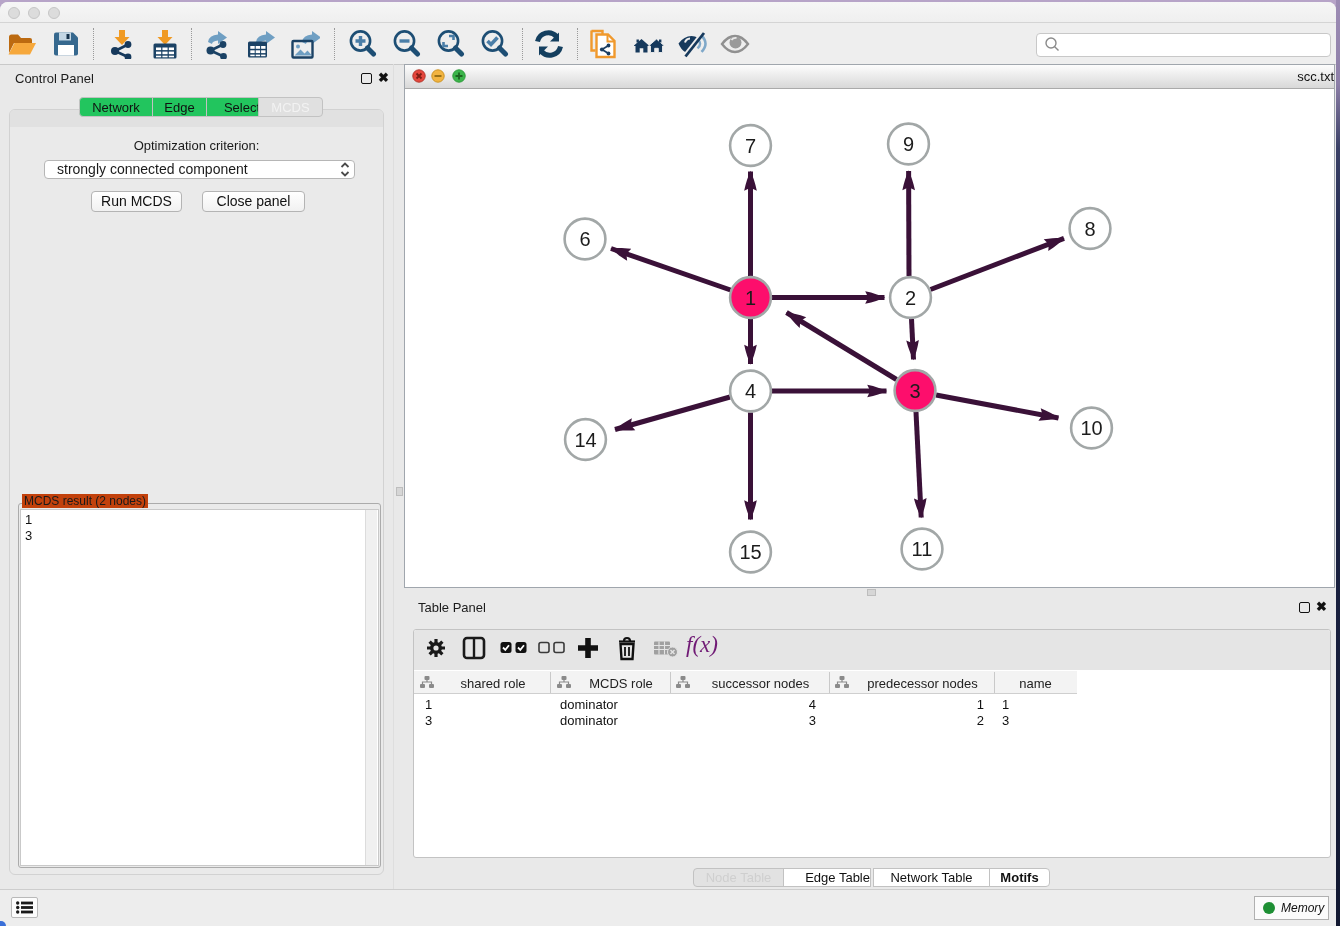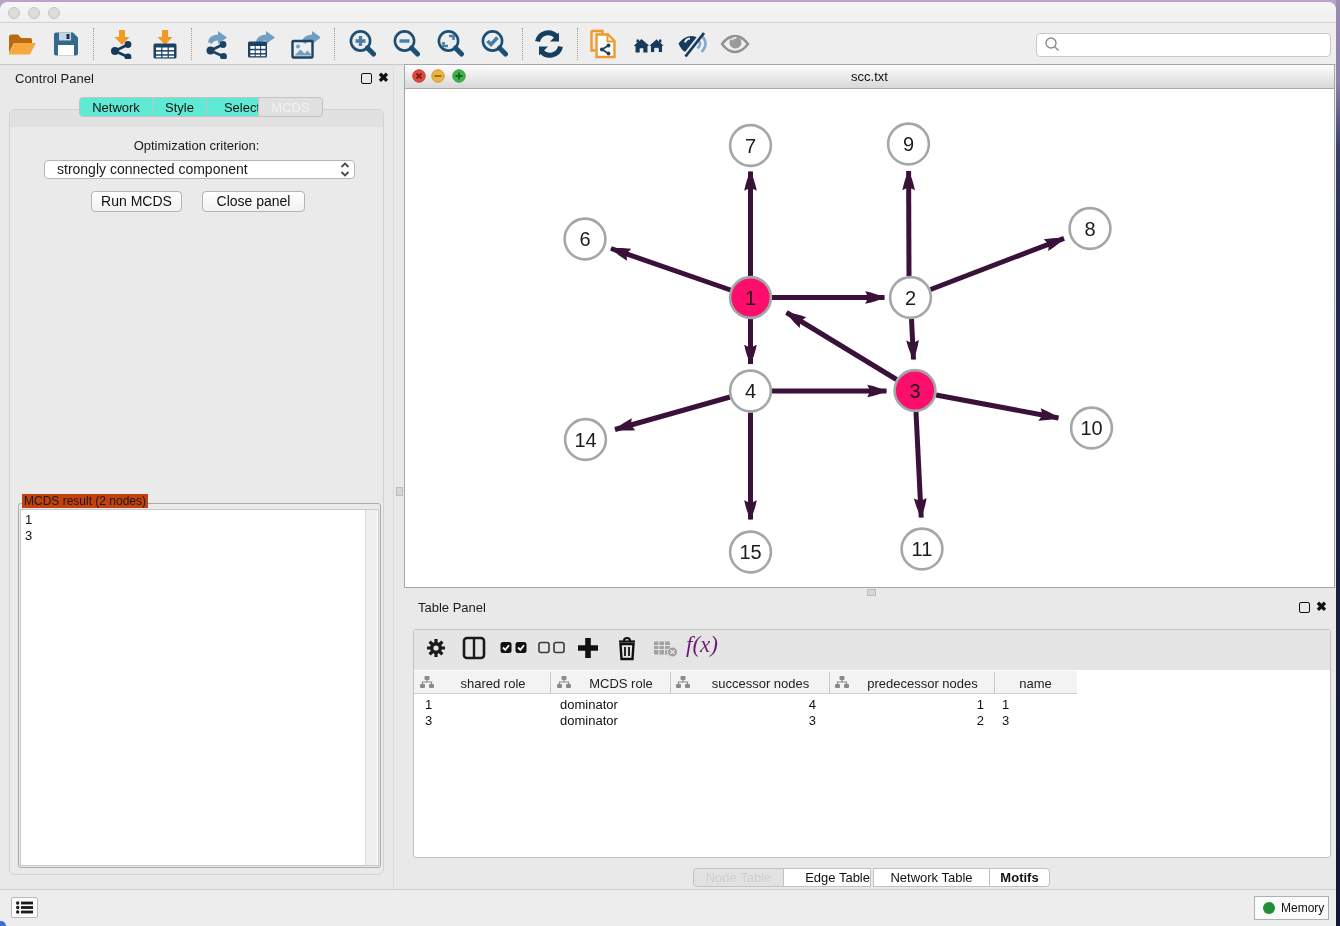--- a/index.html
+++ b/index.html
@@ -17,34 +17,34 @@
 #toolbar{left:0;top:23px;width:1336px;height:41px;background:#eeeeee;border-bottom:1px solid #c9c9c9;}
 .sep{position:absolute;top:5px;height:32px;width:1px;border-left:1px dotted #9a9a9a;}
 .ticon{position:absolute;top:6px;width:30px;height:30px;}
 #search{position:absolute;left:1036px;top:33px;width:293px;height:22px;background:#fff;border:1px solid #c8c8c8;border-radius:4px;}
 
 #cp-title{left:15px;top:71px;font-size:13px;color:#1c1c1c;}
 #cp-max{left:361px;top:73px;width:9px;height:9px;border:1.5px solid #111;border-radius:2px;}
 #cp-x{left:378px;top:70px;font-size:13px;font-weight:bold;color:#111;}
 #cp-pane{left:9px;top:109px;width:375px;height:766px;background:#eaeaea;border:1px solid #d2d2d2;border-radius:6px;box-sizing:border-box;}
 #cp-pane-top{left:10px;top:110px;width:373px;height:17px;background:#e1e1e1;border-radius:5px 5px 0 0;}
-.tab{position:absolute;top:97px;height:20px;box-sizing:border-box;background:#5eead4;border:1px solid #c2c2c2;font-size:13px;color:#111;text-align:center;line-height:19px;}
+.tab{position:absolute;top:97px;height:20px;box-sizing:border-box;background:#22c55e;border:1px solid #c2c2c2;font-size:13px;color:#111;text-align:center;line-height:19px;}
 #opt-label{left:9px;top:138px;width:375px;text-align:center;font-size:13px;color:#1a1a1a;}
 #combo{left:44px;top:160px;width:311px;height:19px;background:#fff;border:1px solid #b6b6b6;border-radius:4px;box-sizing:border-box;font-size:14px;color:#1a1a1a;line-height:17px;padding-left:12px;}
 .btn{position:absolute;top:191px;height:21px;box-sizing:border-box;background:linear-gradient(#ffffff,#f1f1f1);border:1px solid #b4b4b4;border-radius:4px;font-size:14px;color:#111;text-align:center;line-height:19px;}
 #fieldset{left:18px;top:503px;width:363px;height:365px;border:1px solid #ababab;border-radius:3px;box-sizing:border-box;}
 #legend{left:22px;top:494px;font-size:12px;color:#1a1a1a;background:#c2410c;padding:0 2px;}
 #resultbox{left:20px;top:509px;width:359px;height:357px;background:#fff;border:1px solid #c9c9c9;box-sizing:border-box;font-size:13px;color:#111;line-height:16px;padding:2px 0 0 4px;}
 #rscroll{left:365px;top:510px;width:11px;height:355px;background:#f0f0f0;border-left:1px solid #dcdcdc;}
 
 #split-h{left:396px;top:487px;width:5px;height:7px;background:#d6d6d6;border:1px solid #bdbdbd;}
 
 #frame{left:404px;top:64px;width:931px;height:524px;background:#fff;border:1px solid #a0a6ad;box-sizing:border-box;}
 #frame-tb{left:405px;top:65px;width:929px;height:23px;background:linear-gradient(#fdfdfd,#d8d8d8);border-bottom:1px solid #aaaaaa;}
-#frame-title{left:405px;top:69px;width:929px;text-align:center;font-size:13px;color:#111;}
+#frame-title{left:405px;top:69px;width:929px;text-align:right;font-size:13px;color:#111;}
 #graph{left:405px;top:89px;}
 #split-b{left:867px;top:589px;width:7px;height:5px;background:#d6d6d6;border:1px solid #bdbdbd;}
 
 #tp-title{left:418px;top:600px;font-size:13px;color:#1c1c1c;}
 #tp-max{left:1299px;top:602px;width:9px;height:9px;border:1.5px solid #111;border-radius:2px;}
 #tp-x{left:1316px;top:599px;font-size:13px;font-weight:bold;color:#111;}
 #tp-box{left:413px;top:629px;width:918px;height:229px;background:#fff;border:1px solid #c3c3c3;border-radius:3px;box-sizing:border-box;}
 #tp-toolbar{left:414px;top:630px;width:916px;height:40px;background:#e5e5e5;border-radius:2px 2px 0 0;}
 #tp-header{left:414px;top:671px;width:663px;height:23px;background:#f3f3f3;border-bottom:1px solid #cfcfcf;box-sizing:border-box;}
 .hdrtxt{position:absolute;top:676px;font-size:13px;color:#222;text-align:center;}
@@ -221,21 +221,21 @@
     <path d="M10.7,10.7 L14.5,14.5" stroke="#8a8a8a" stroke-width="1.4"></path>
   </svg>
 </div>
 
 <div class="abs" id="cp-title">Control Panel</div>
 <div class="abs" id="cp-max"></div>
 <div class="abs" id="cp-x">✖</div>
 <div class="abs" id="cp-pane"></div>
 <div class="abs" id="cp-pane-top"></div>
 <div class="tab" style="left:79px;width:74px;border-radius:4px 0 0 4px;">Network</div>
-<div class="tab" style="left:152px;width:55px;">Style</div>
+<div class="tab" style="left:152px;width:55px;">Edge</div>
 <div class="tab" style="left:206px;width:72px;">Select</div>
 <div class="tab" style="left:258px;width:65px;background:#e0e0e0;color:#f2f2f2;border-radius:0 4px 4px 0;">MCDS</div>
 <div class="abs" id="opt-label">Optimization criterion:</div>
 <div class="abs" id="combo">strongly connected component</div>
 <svg class="abs" style="left:339px;top:162px;" width="12" height="15">
   <path d="M2.5,5 L6,1.5 L9.5,5" fill="none" stroke="#4a4a4a" stroke-width="1.8"></path>
   <path d="M2.5,10 L6,13.5 L9.5,10" fill="none" stroke="#4a4a4a" stroke-width="1.8"></path>
 </svg>
 <div class="btn" style="left:91px;width:91px;">Run MCDS</div>
 <div class="btn" style="left:202px;width:103px;">Close panel</div>
@@ -430,17 +430,17 @@
         <circle cx="1.7" cy="6.5" r="1.7"></circle>
         <circle cx="1.7" cy="11" r="1.7"></circle>
       <rect x="5" y="0.6" width="12" height="2.8"></rect>
         <rect x="5" y="5.1" width="12" height="2.8"></rect>
         <rect x="5" y="9.6" width="12" height="2.8"></rect>
     </g>
   </svg>
 </div>
 <div class="abs" id="membtn">
   <span style="position:absolute;left:8px;top:5px;width:12px;height:12px;border-radius:50%;background:#1e8f34;"></span>
-  <span style="position:absolute;left:26px;top:4px;">Memory</span>
+  <span style="position:absolute;left:26px;top:4px;font-style:italic;">Memory</span>
 </div>
 <svg class="abs" style="left:0px;top:919px;" width="8" height="7">
     <circle cx="1" cy="7" r="5" fill="#3a6fd8"></circle>
   </svg>
 
 </body></html>

